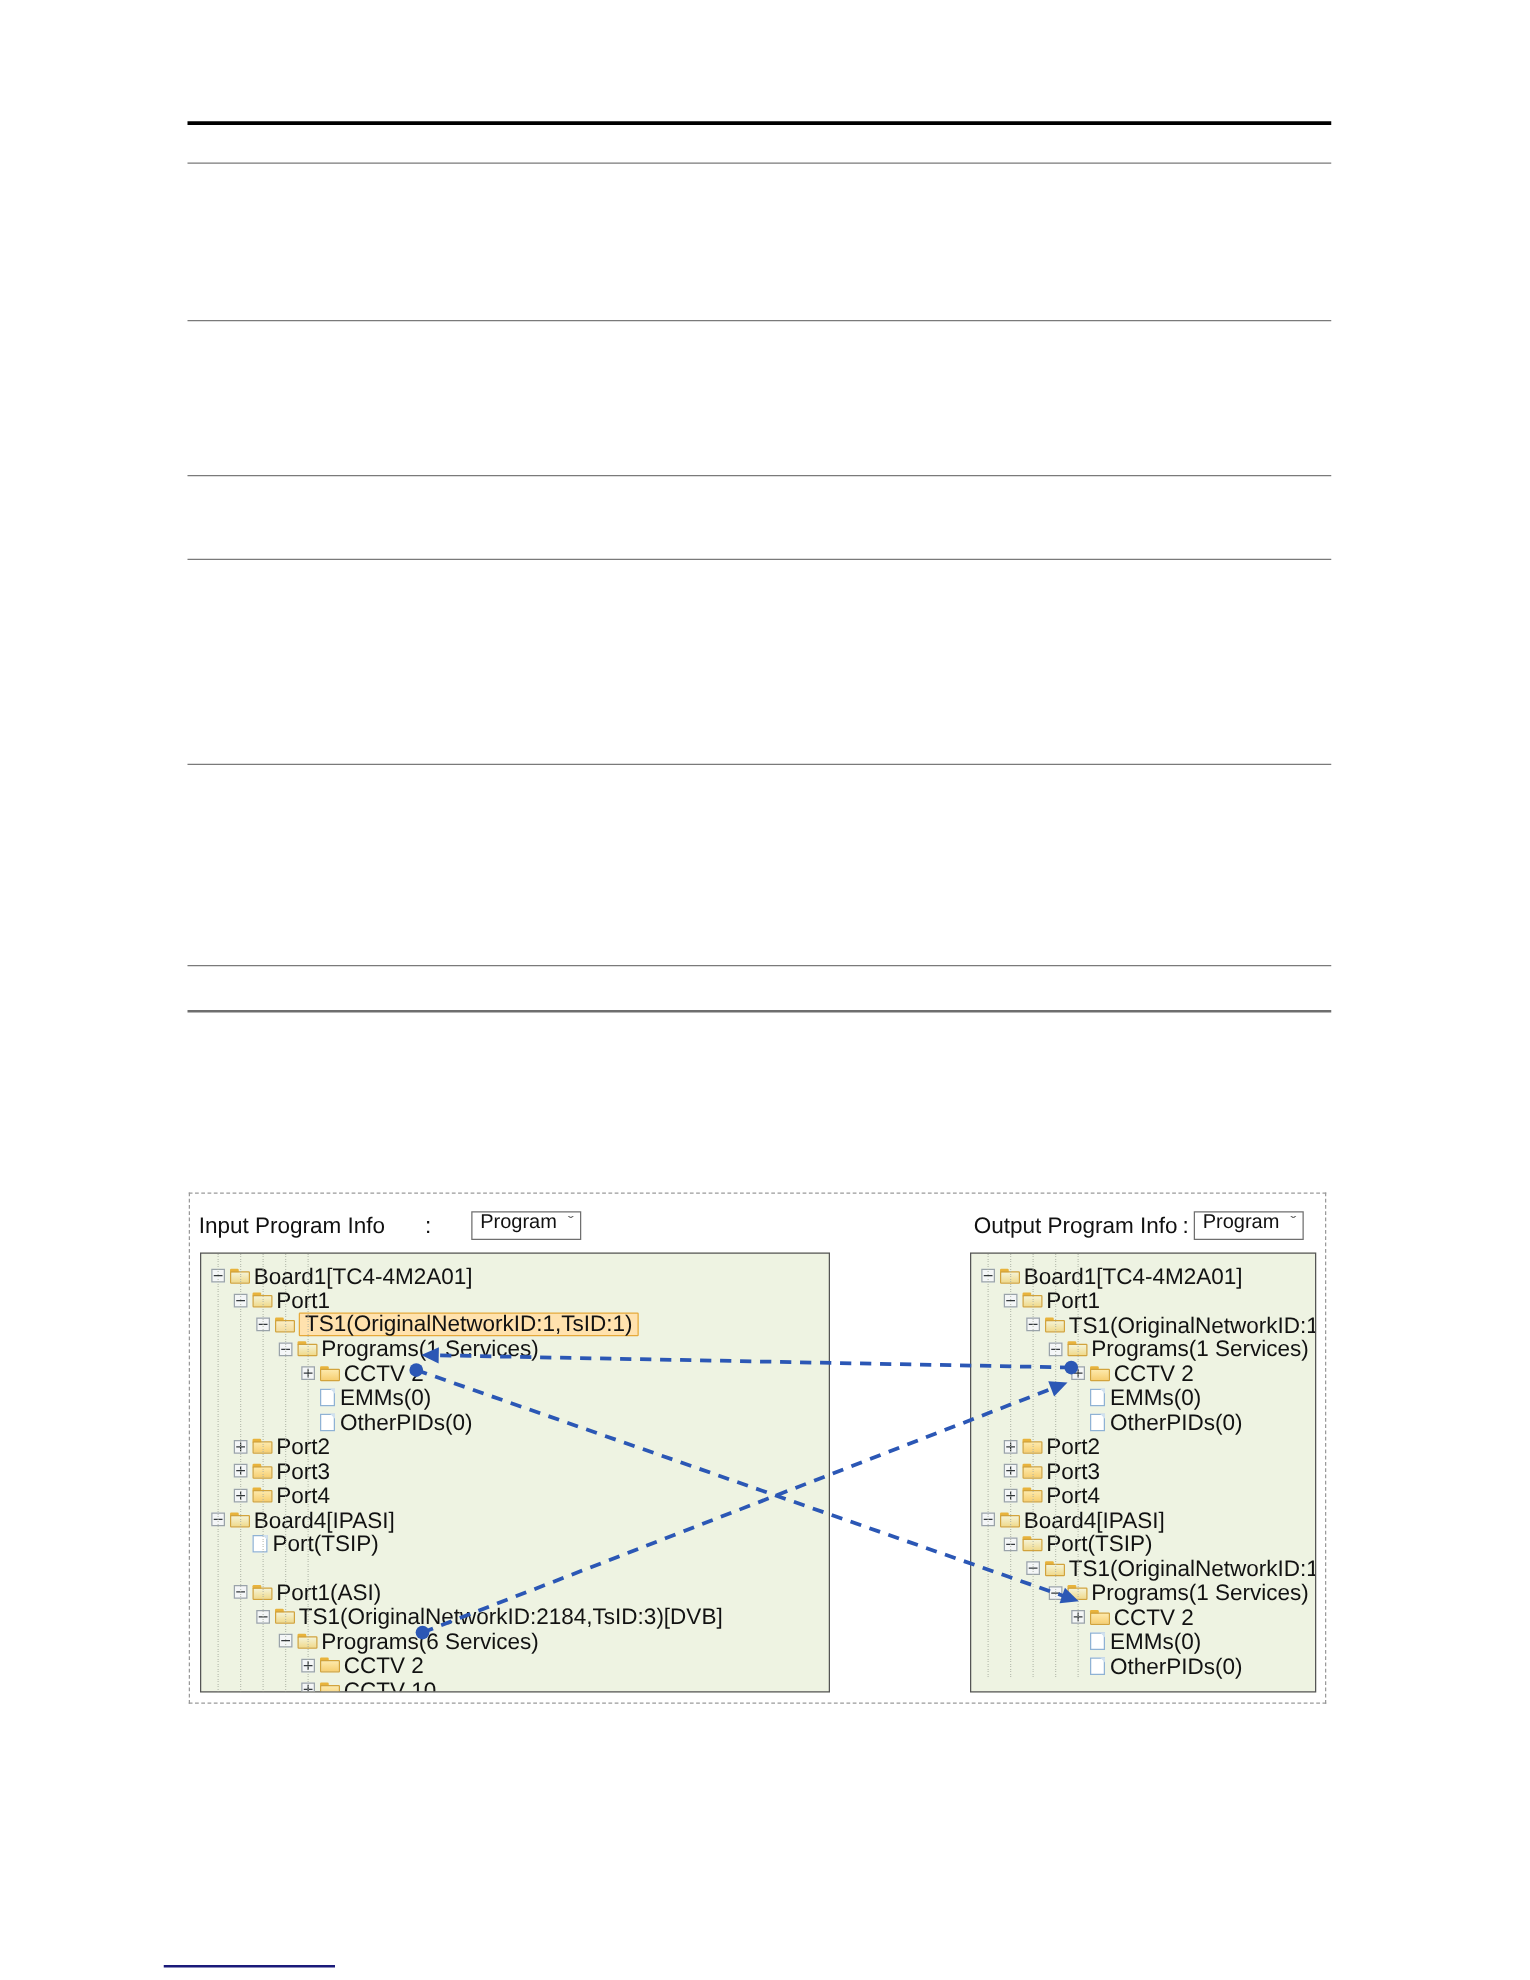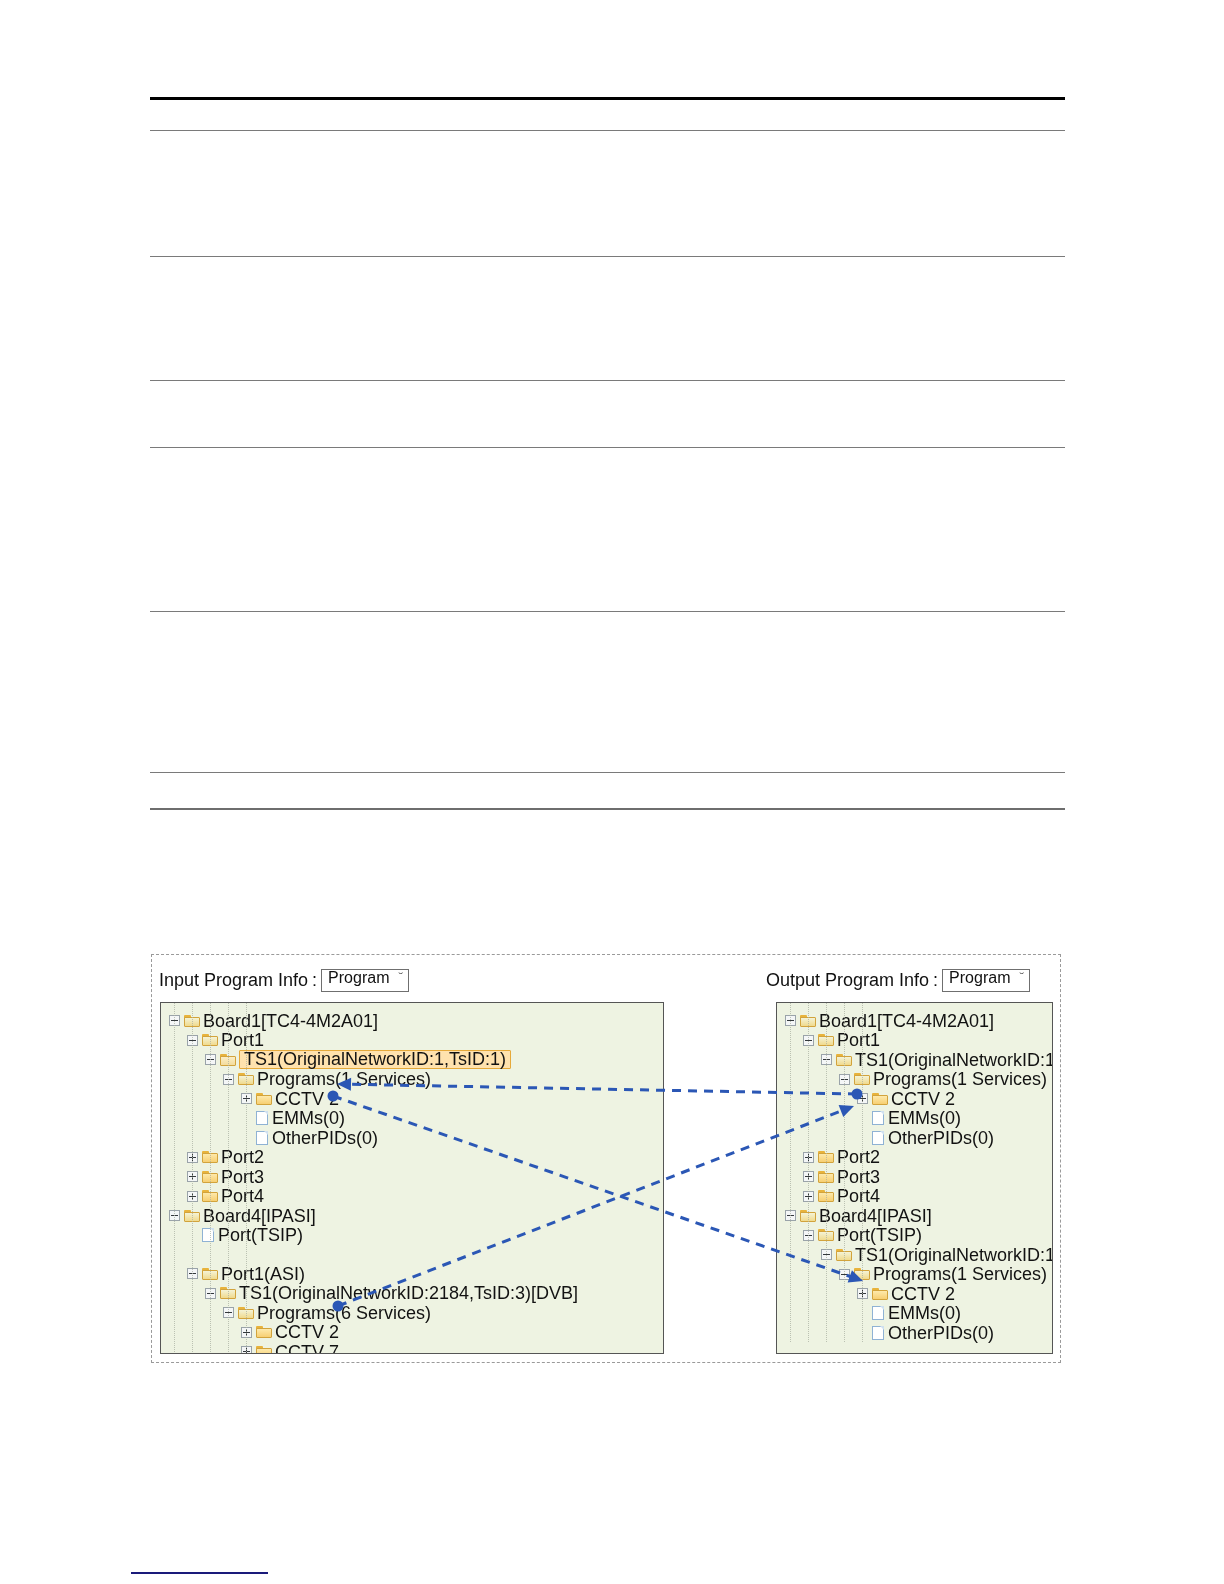--- a/index.html
+++ b/index.html
@@ -34,22 +34,22 @@
   }
 
   .panel-head{
     position:absolute;
     display:flex;align-items:center;
     height:26px;
     font-size:18px;
     color:#111111;
     white-space:nowrap;
   }
-  #head-input{left:7px;  top:12px;}
-  #head-output{left:614px;top:12px;}
+  #head-input{left:7px;  top:12px;gap:28px;}
+  #head-output{left:627px;top:12px;}
 
   .head-label{font-size:18px;color:#111;}
   .head-colon{margin:0 4px;font-size:18px;color:#111;}
 
   .combo{
     display:inline-flex;align-items:center;justify-content:center;
     border:1px solid #6f6f6f;
     background:#ffffff;
     height:23px;
     padding:0 5px 5px 6px;
@@ -278,25 +278,20 @@
         </div>
         <div class="node" style="padding-left: 62px;">
           <span class="exp minus"></span>
           <span class="folder open"></span>
           <span class="label">Programs(6 Services)</span>
         </div>
         <div class="node" style="padding-left: 80px;">
           <span class="exp plus"></span>
           <span class="folder"></span>
           <span class="label">CCTV 2</span>
-        </div>
-        <div class="node" style="padding-left: 80px;">
-          <span class="exp plus"></span>
-          <span class="folder"></span>
-          <span class="label">CCTV 7</span>
         </div>
         <div class="node" style="padding-left: 80px;">
           <span class="exp plus"></span>
           <span class="folder"></span>
           <span class="label">CCTV 10</span>
         </div>
         <div class="guide" style="left: 13px;"></div>
         <div class="guide" style="left: 31px;"></div>
         <div class="guide" style="left: 49px;"></div>
         <div class="guide" style="left: 67px;"></div>

